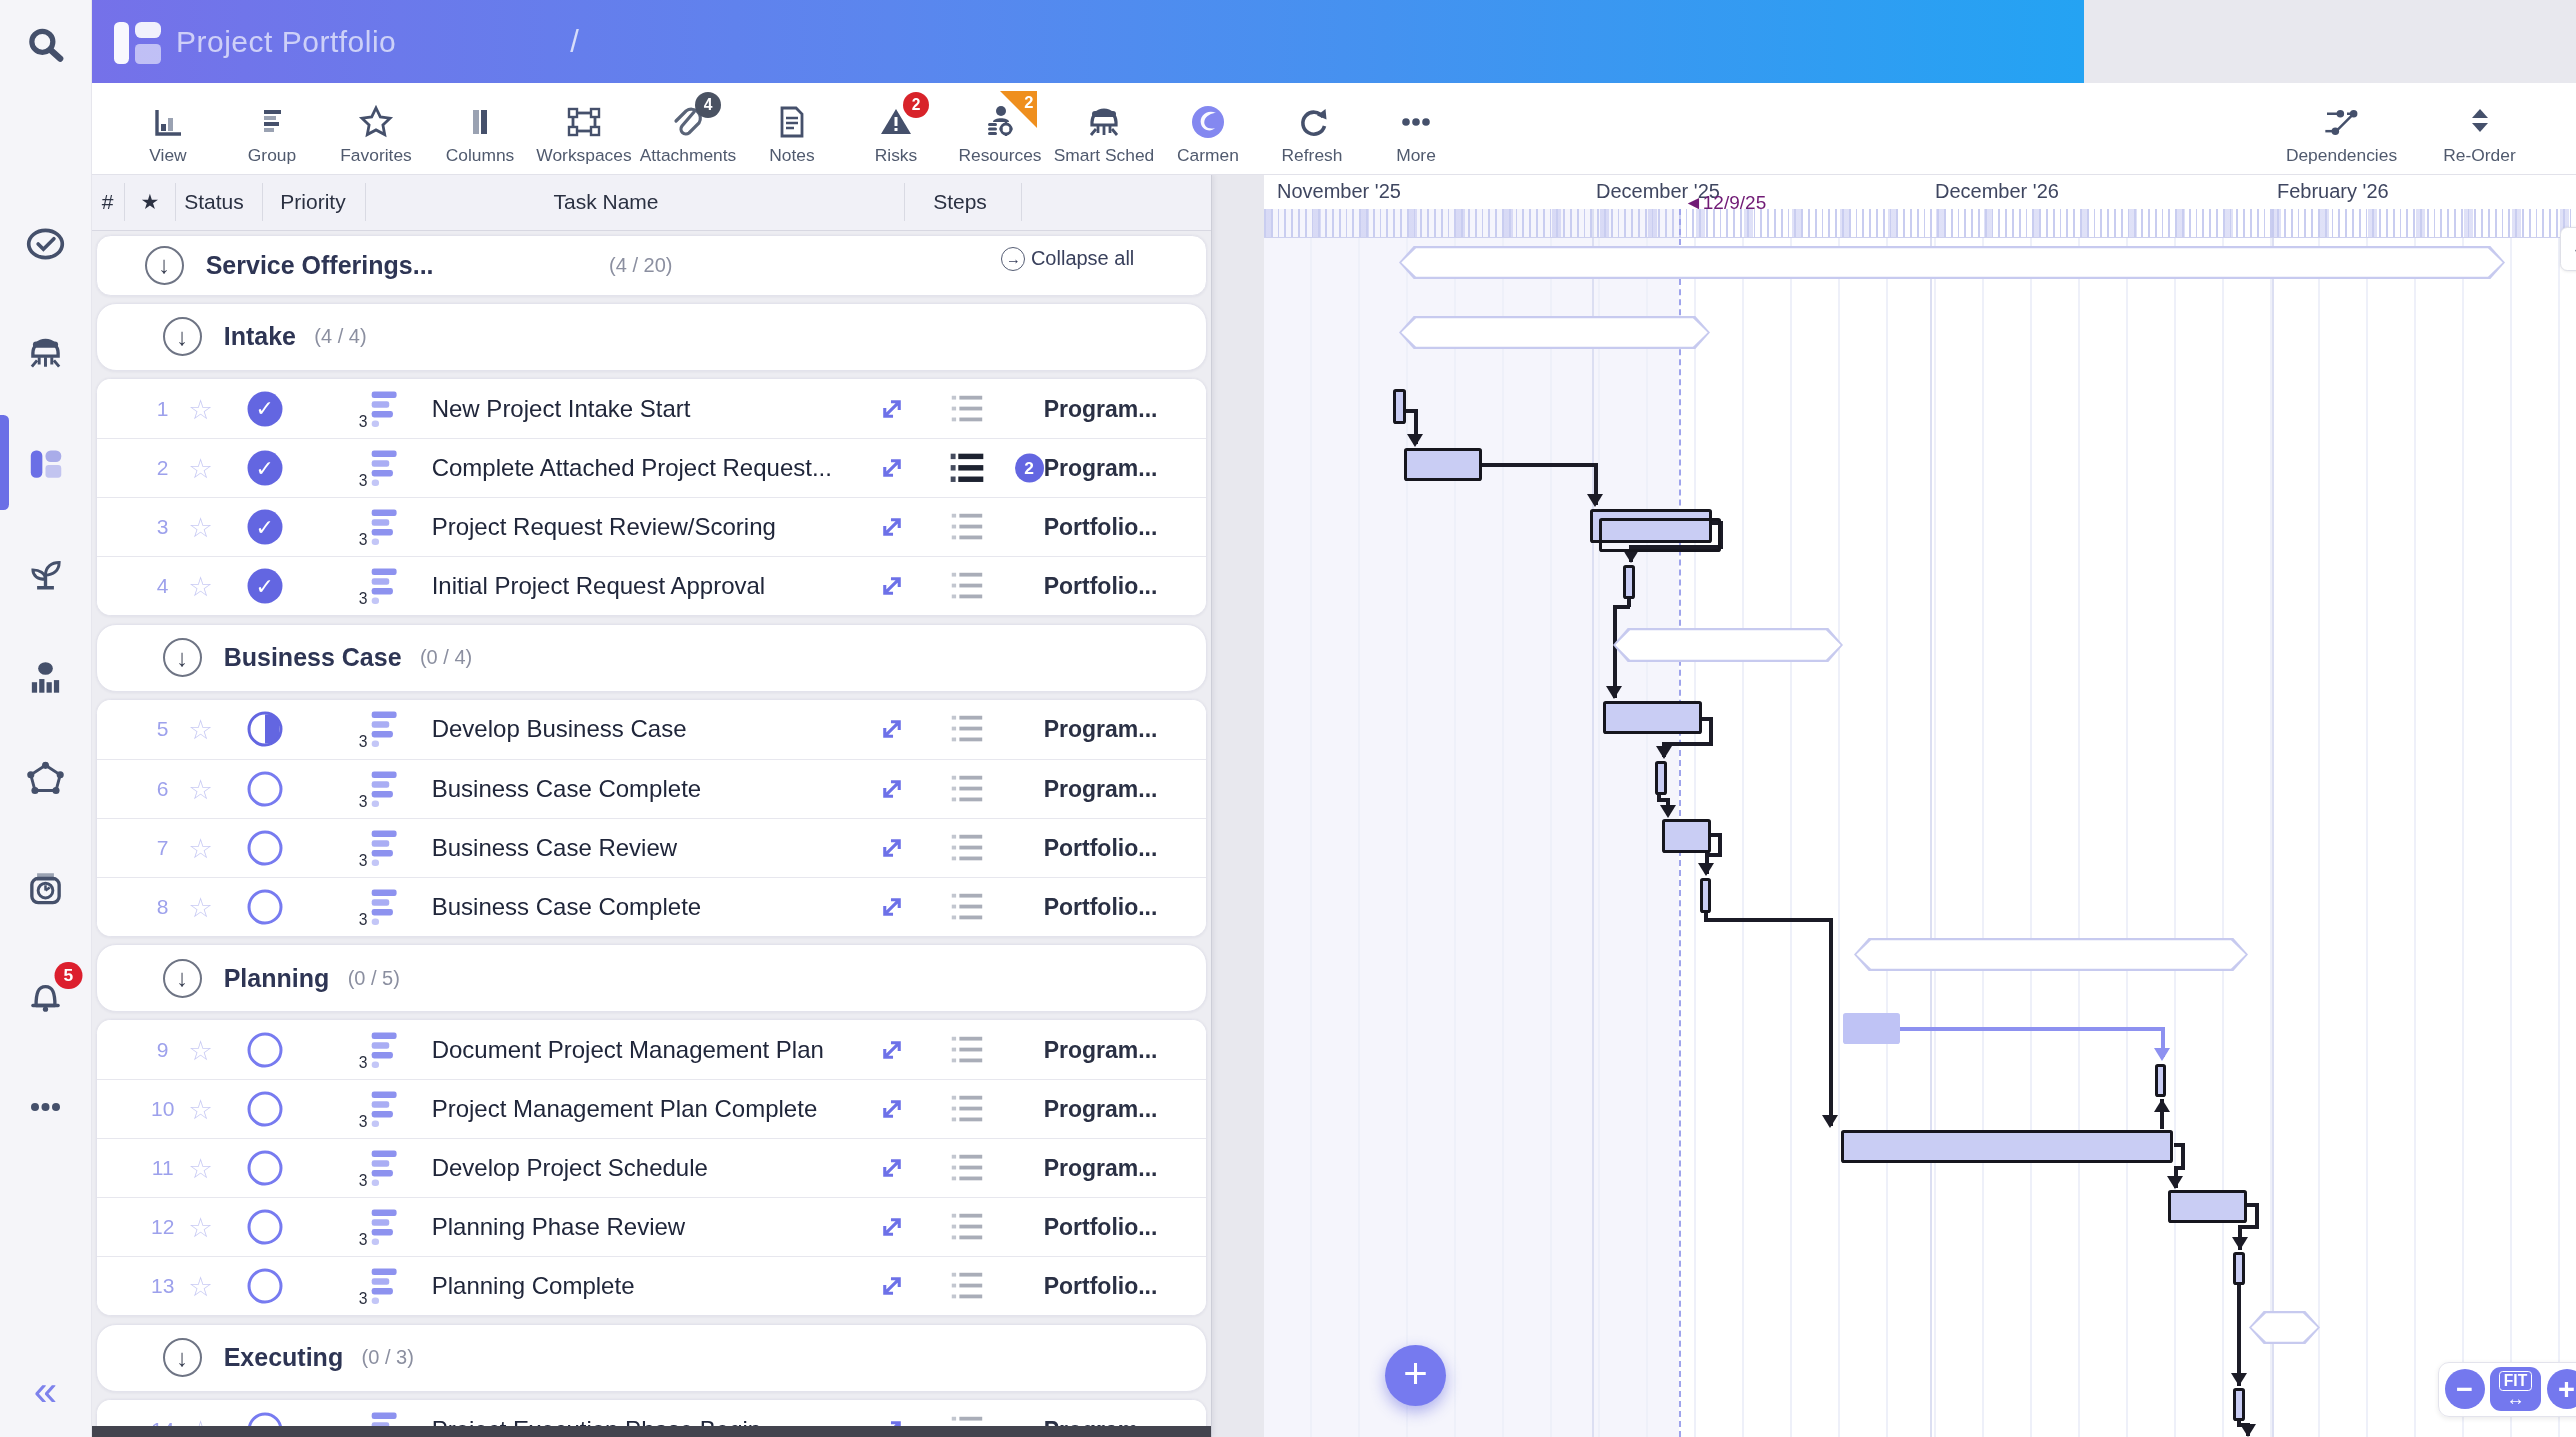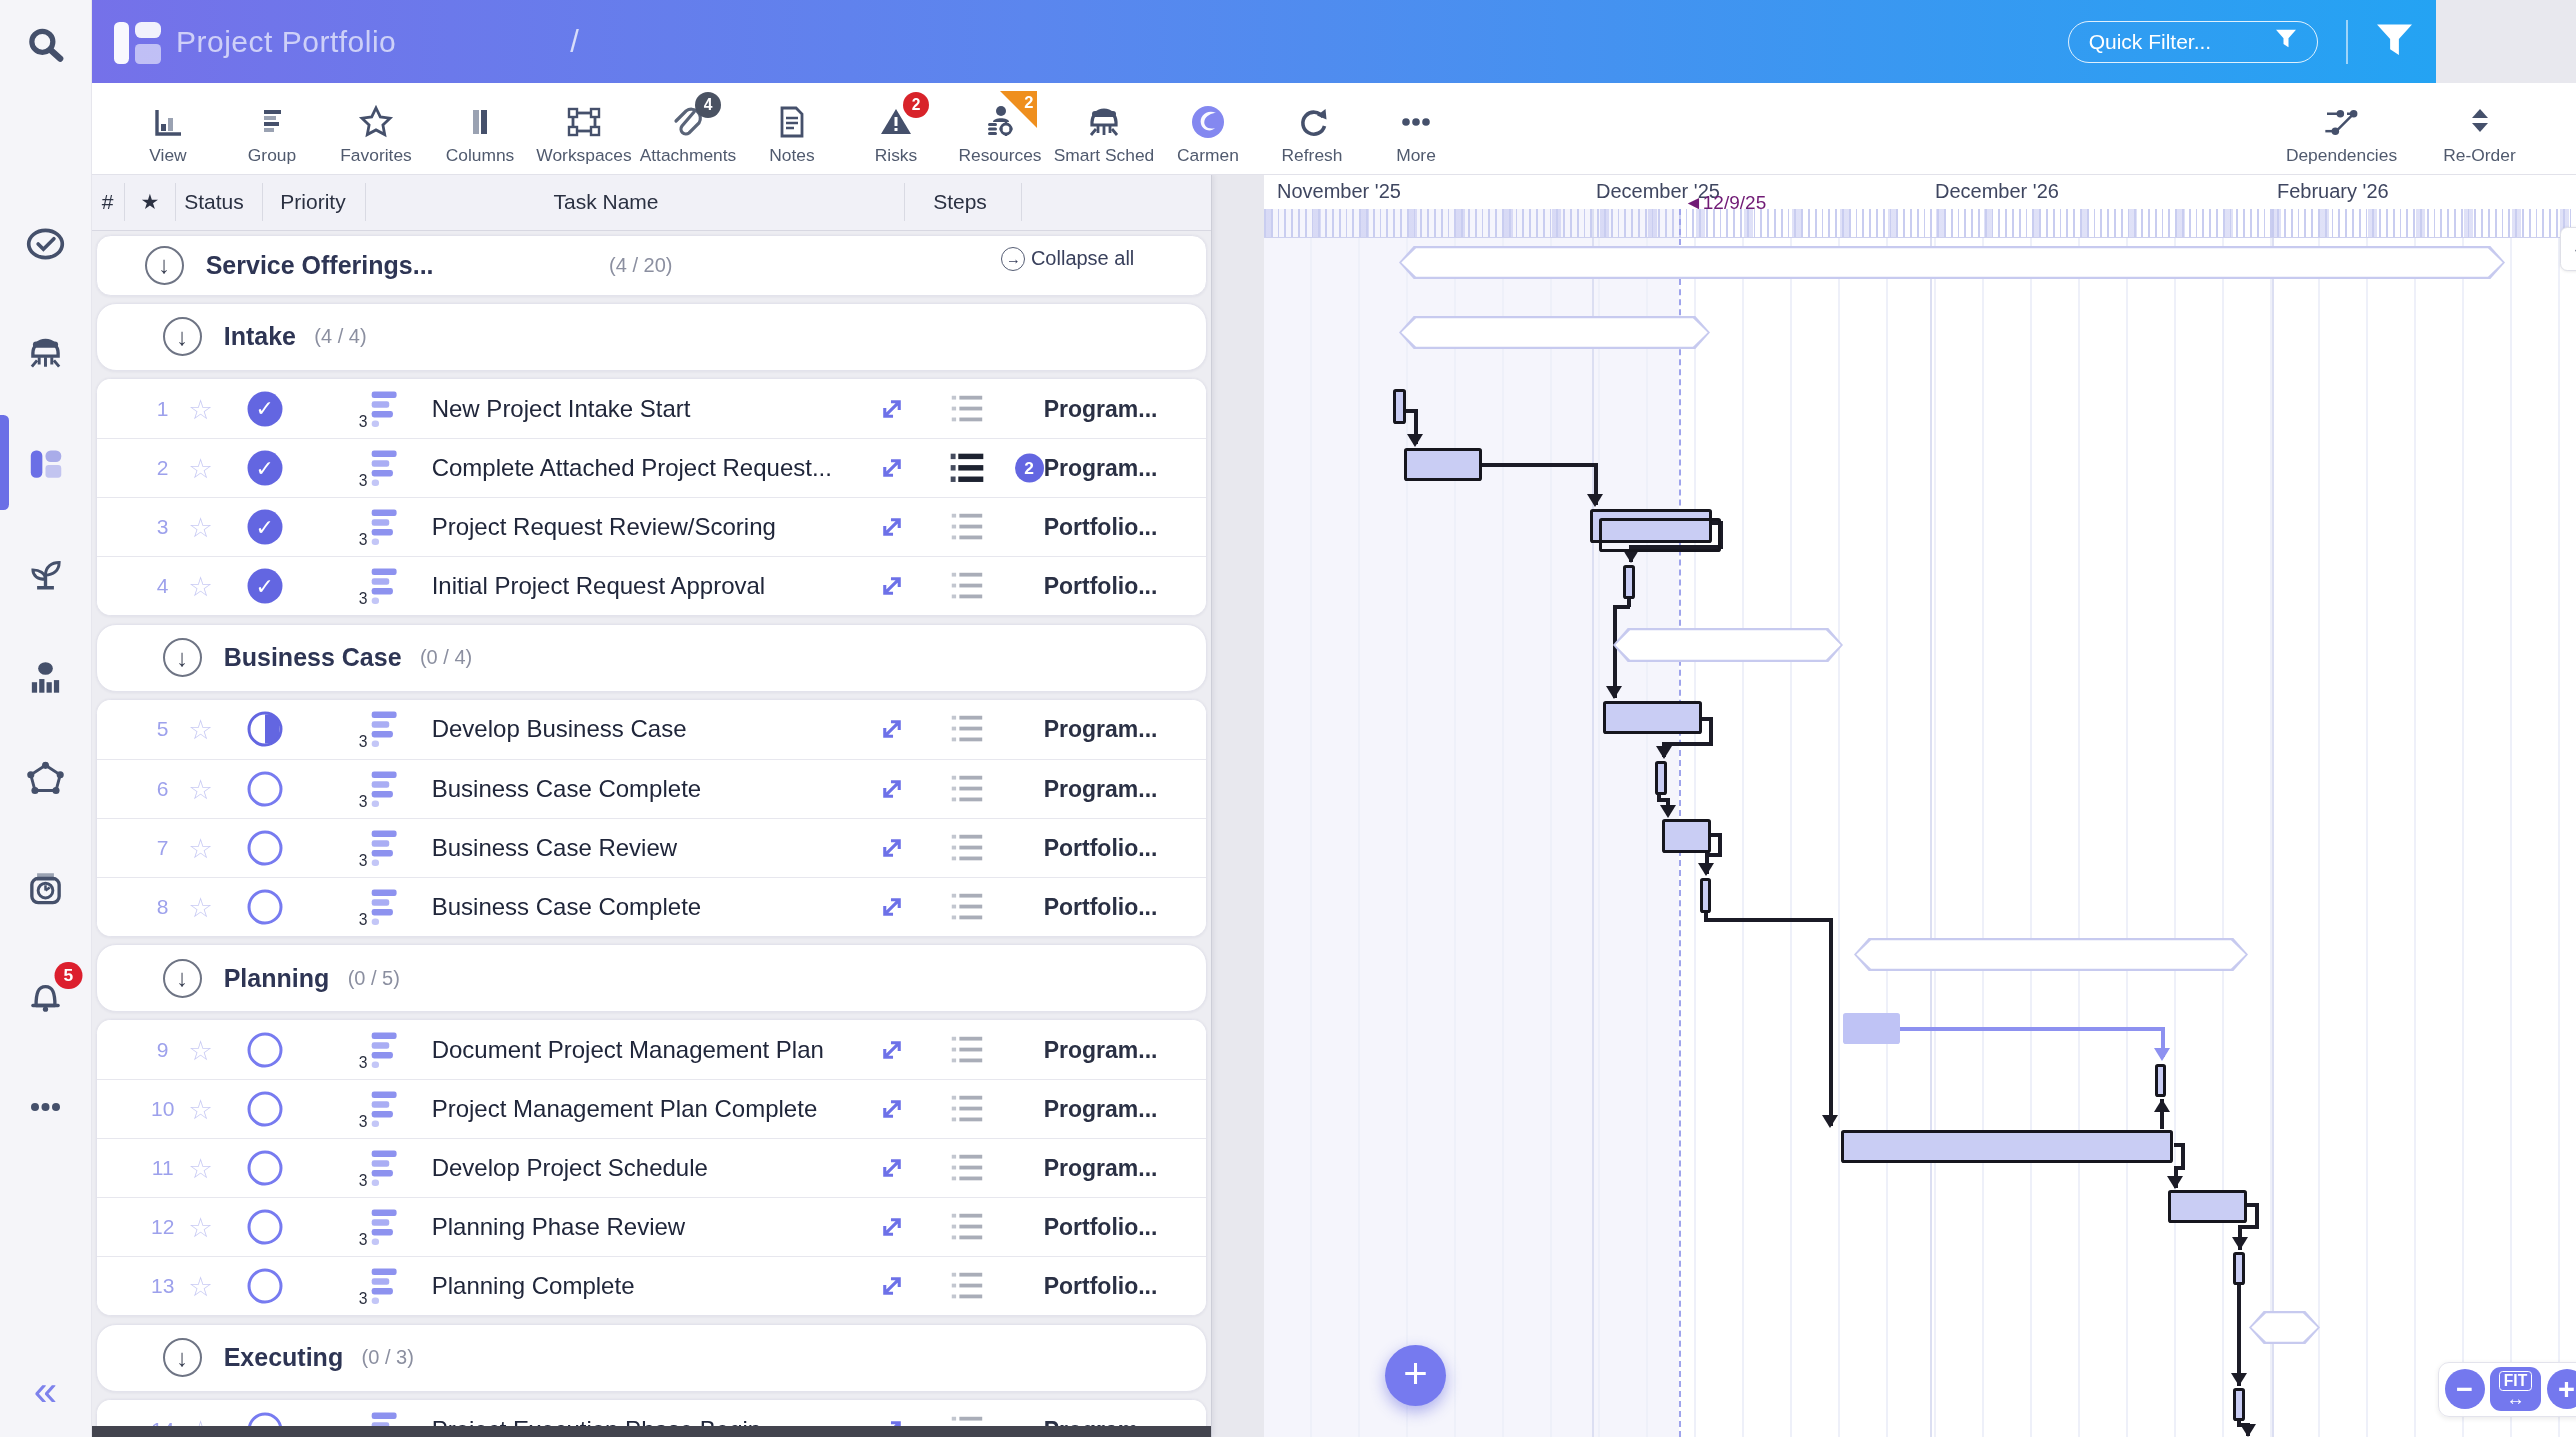--- a/index.html
+++ b/index.html
@@ -12,21 +12,21 @@
   .sb-item{position:absolute;left:50%;transform:translateX(-50%);width:51px;height:51px;
            display:flex;align-items:center;justify-content:center;cursor:pointer;}
   .sb-item svg{width:42px;height:42px;}
   .sb-badge{position:absolute;top:-7.3px;right:-11px;min-width:27.5px;height:27.5px;border-radius:13.8px;
             background:#dc1f2e;color:#fff;font-size:17.4px;font-weight:bold;display:flex;
             align-items:center;justify-content:center;padding:0 5.5px;}
   .sb-indicator{position:absolute;left:0;top:415px;width:9.2px;height:95px;background:#6b6fe6;border-radius:0 5.5px 5.5px 0;}
   #sb-collapse{position:absolute;left:50%;transform:translateX(-50%);bottom:26px;font-size:42px;
                color:#7d82ec;cursor:pointer;line-height:1;}
   
-  #topbar{position:absolute;left:92px;top:0;width:2344px;height:83px;
+  #topbar{position:absolute;left:92px;top:0;width:1992px;height:83px;
           background:linear-gradient(90deg,#7571e9 0%,#5b86ee 40%,#24a3f3 100%);
           display:flex;align-items:center;z-index:15;}
   #logo{width:51px;height:51px;margin-left:20px;position:relative;flex:0 0 auto;}
   #logo .l1{position:absolute;left:1.8px;top:5.5px;width:15.6px;height:42px;background:#fff;opacity:.95;border-radius:5.5px;}
   #logo .l2{position:absolute;left:23px;top:5.5px;width:26px;height:16.5px;background:#fff;opacity:.9;border-radius:6.4px;border:3.7px solid rgba(255,255,255,0);}
   #logo .l3{position:absolute;left:23px;top:27.5px;width:26px;height:20px;background:#fff;opacity:.55;border-radius:4.6px;}
   #app-name{margin-left:13px;font-size:30px;color:rgba(255,255,255,.66);letter-spacing:0.5px;}
   #crumb-sep{margin:0 24px 0 174px;font-size:31px;color:rgba(255,255,255,.75);}
   #sheet-pill{height:55px;border:1.8px solid rgba(255,255,255,.8);border-radius:27.5px;display:flex;
               align-items:center;padding:0 27.5px;font-size:31px;font-weight:bold;color:#fff;}
@@ -220,36 +220,20 @@
 </aside>
 
 <header id="topbar">
   <div id="logo">
     <div class="l1"></div>
       <div class="l2"></div>
       <div class="l3"></div>
   </div>
   <div id="app-name">Project Portfolio</div>
   <div id="crumb-sep">/</div>
-  <div id="topbar-right">
-    <div id="quick-filter">
-      <span>Quick Filter...</span>
-      <span>
-        <svg viewBox="0 0 26 24">
-            <path d="M1 1 h24 l-9 10 v11 l-6 -4 v-7 z" fill="#fff"></path>
-          </svg>
-      </span>
-    </div>
-    <div class="tb-divider"></div>
-    <div id="filter-btn">
-      <svg viewBox="0 0 26 24">
-          <path d="M1 1 h24 l-9 10 v11 l-6 -4 v-7 z" fill="#fff"></path>
-        </svg>
-    </div>
-  </div>
 </header>
 
 <nav id="toolbar">
   <div class="tb-group" id="toolbar-left">
       <div class="tb-item">
         <span class="ic">
           <svg viewBox="0 0 40 40">
             <path d="M9 8 v24 h24" fill="none" stroke="#45506b" stroke-width="3.4"></path>
             <rect x="13" y="22" width="5" height="7" fill="#45506b"></rect>
             <rect x="20" y="16" width="5" height="13" fill="#9aa2b2"></rect>

